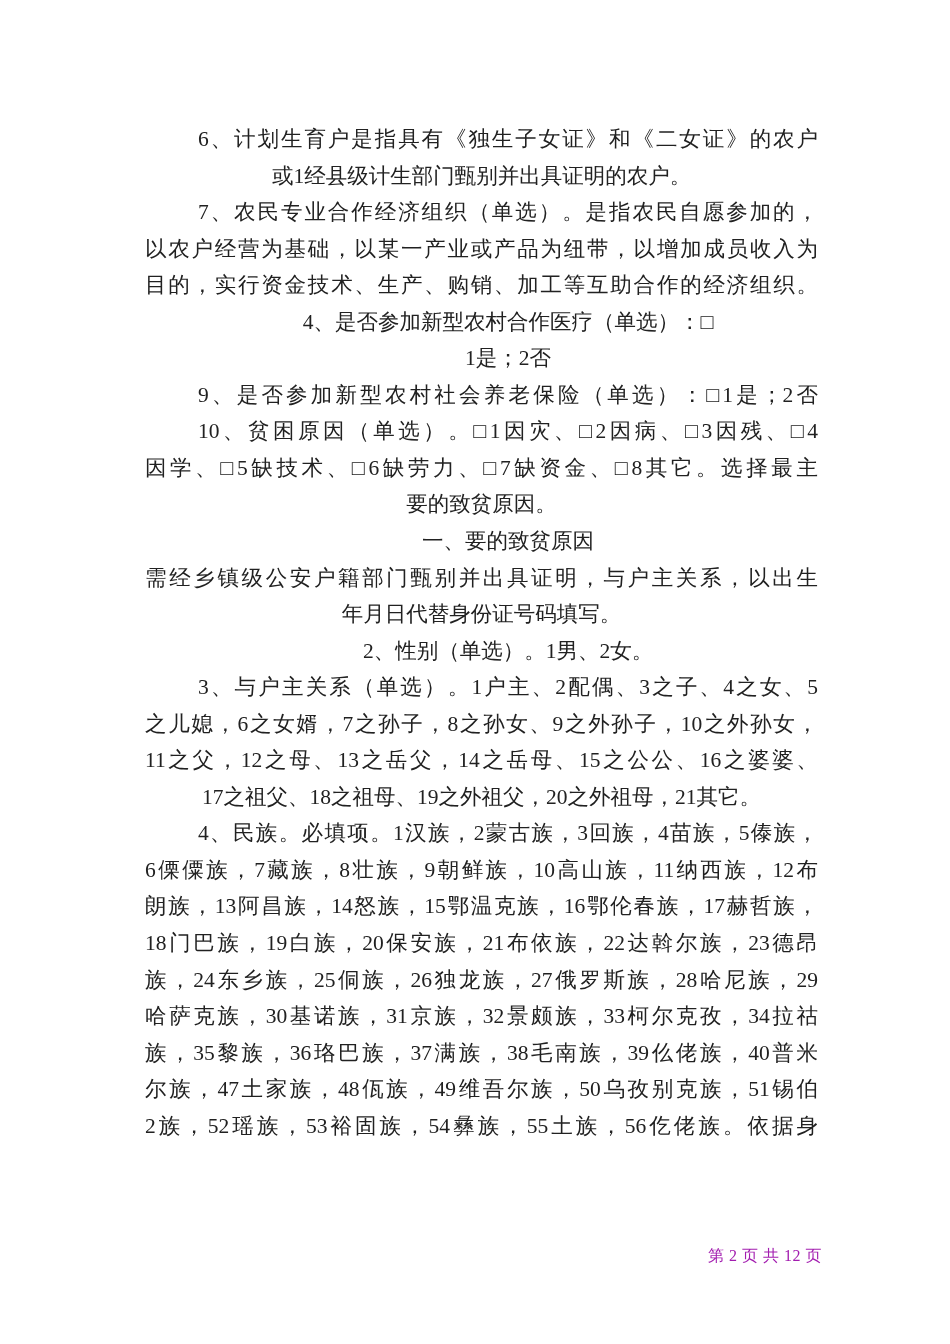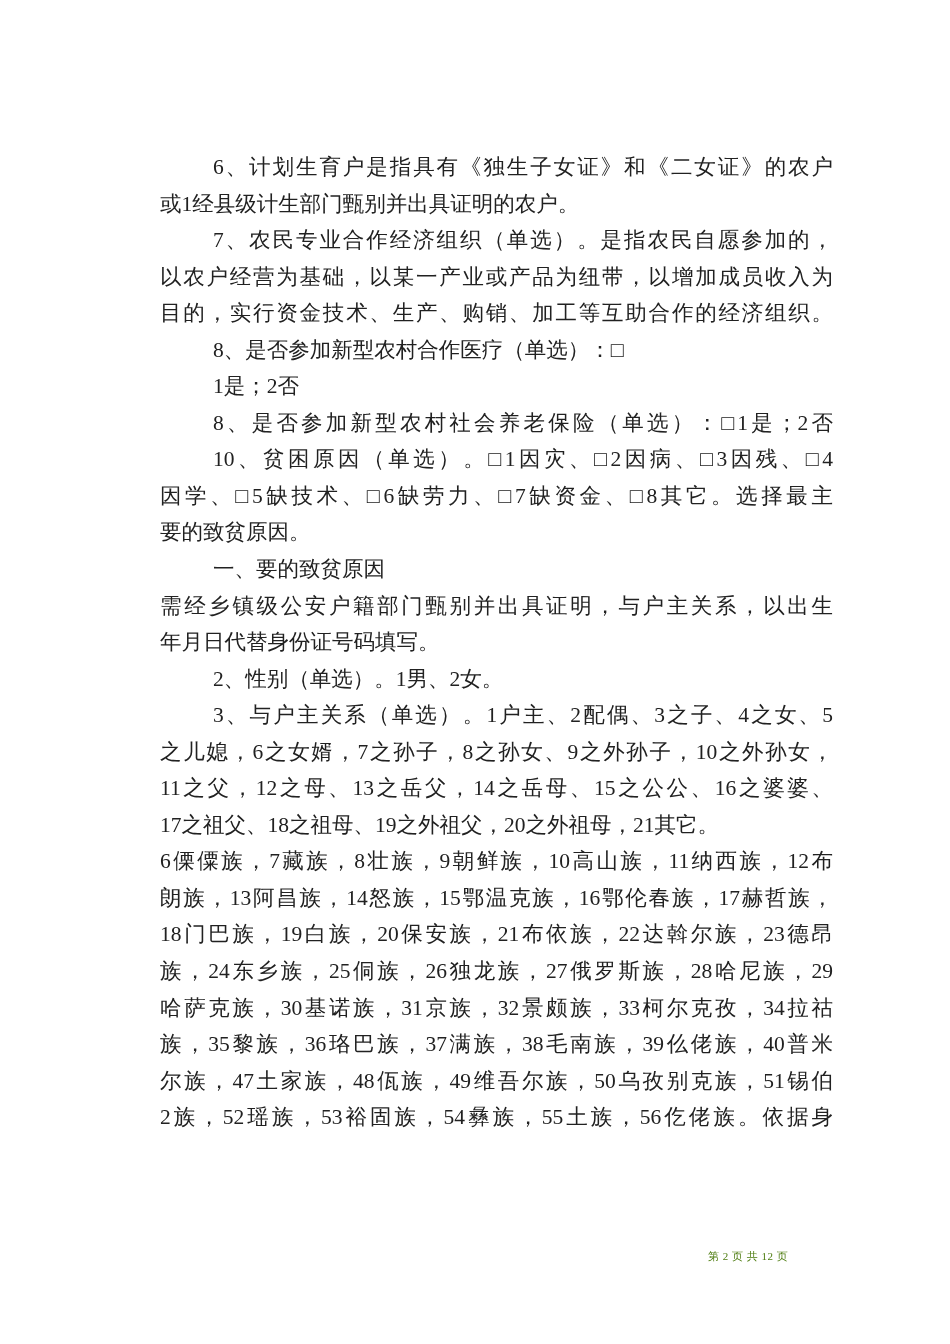--- a/index.html
+++ b/index.html
@@ -11,75 +11,75 @@
     position: relative;
     width: 950px;
     height: 1344px;
     background: #ffffff;
     font-family: "Liberation Serif", "DejaVu Serif", serif;
     color: #212121;
     overflow: hidden;
   }
   .textblock {
     position: absolute;
-    left: 160px;
+    left: 145px;
     top: 121px;
     width: 673px;
     font-size: 21.5px;
     line-height: 36.55px;
-    margin-top: 28px;
   }
   .line {
     text-align: justify;
     text-align-last: justify;
     white-space: nowrap;
   }
   .line.last {
-    text-align: left;
+    text-align: center;
     text-align-last: auto;
   }
   .line.indent {
     text-indent: 53px;
   }
   .footer {
     position: absolute;
     top: 1247px;
     left: 708px;
     width: 112px;
-    font-size: 11px;
+    font-size: 16px;
     line-height: 18px;
-    color: #4d7c0f;
+    color: #a21caf;
     letter-spacing: 0.5px;
     white-space: nowrap;
   }
 </style>
 </head>
 <body>
 
 <div class="page">
   <div class="textblock">
     <div class="line indent">6、计划生育户是指具有《独生子女证》和《二女证》的农户</div>
     <div class="line last">或1经县级计生部门甄别并出具证明的农户。</div>
     <div class="line indent">7、农民专业合作经济组织（单选）。是指农民自愿参加的，</div>
     <div class="line">以农户经营为基础，以某一产业或产品为纽带，以增加成员收入为</div>
     <div class="line">目的，实行资金技术、生产、购销、加工等互助合作的经济组织。</div>
-    <div class="line indent last">8、是否参加新型农村合作医疗（单选）：□</div>
+    <div class="line indent last">4、是否参加新型农村合作医疗（单选）：□</div>
     <div class="line indent last">1是；2否</div>
-    <div class="line indent">8、是否参加新型农村社会养老保险（单选）：□1是；2否</div>
+    <div class="line indent">9、是否参加新型农村社会养老保险（单选）：□1是；2否</div>
     <div class="line indent">10、贫困原因（单选）。□1因灾、□2因病、□3因残、□4</div>
     <div class="line">因学、□5缺技术、□6缺劳力、□7缺资金、□8其它。选择最主</div>
     <div class="line last">要的致贫原因。</div>
     <div class="line indent last">一、要的致贫原因</div>
     <div class="line">需经乡镇级公安户籍部门甄别并出具证明，与户主关系，以出生</div>
     <div class="line last">年月日代替身份证号码填写。</div>
     <div class="line indent last">2、性别（单选）。1男、2女。</div>
     <div class="line indent">3、与户主关系（单选）。1户主、2配偶、3之子、4之女、5</div>
     <div class="line">之儿媳，6之女婿，7之孙子，8之孙女、9之外孙子，10之外孙女，</div>
     <div class="line">11之父，12之母、13之岳父，14之岳母、15之公公、16之婆婆、</div>
     <div class="line last">17之祖父、18之祖母、19之外祖父，20之外祖母，21其它。</div>
+    <div class="line indent">4、民族。必填项。1汉族，2蒙古族，3回族，4苗族，5傣族，</div>
     <div class="line">6傈僳族，7藏族，8壮族，9朝鲜族，10高山族，11纳西族，12布</div>
     <div class="line">朗族，13阿昌族，14怒族，15鄂温克族，16鄂伦春族，17赫哲族，</div>
     <div class="line">18门巴族，19白族，20保安族，21布依族，22达斡尔族，23德昂</div>
     <div class="line">族，24东乡族，25侗族，26独龙族，27俄罗斯族，28哈尼族，29</div>
     <div class="line">哈萨克族，30基诺族，31京族，32景颇族，33柯尔克孜，34拉祜</div>
     <div class="line">族，35黎族，36珞巴族，37满族，38毛南族，39仫佬族，40普米</div>
     <div class="line">尔族，47土家族，48佤族，49维吾尔族，50乌孜别克族，51锡伯</div>
     <div class="line">2族，52瑶族，53裕固族，54彝族，55土族，56仡佬族。依据身</div>
   </div>
 

